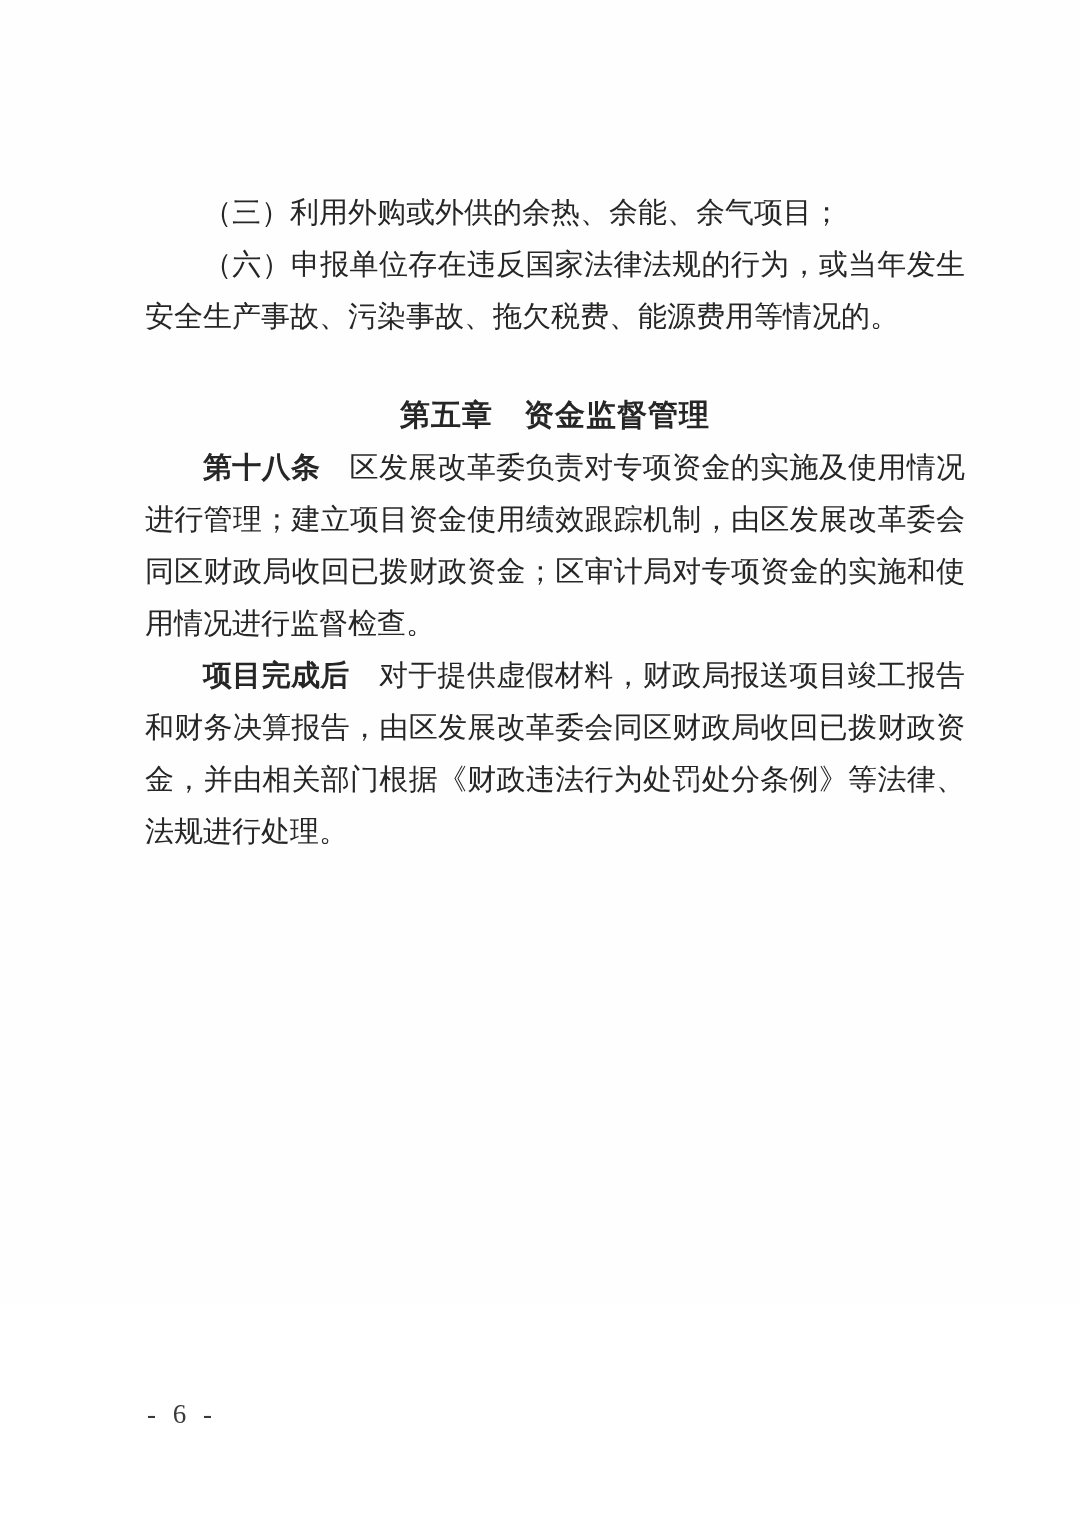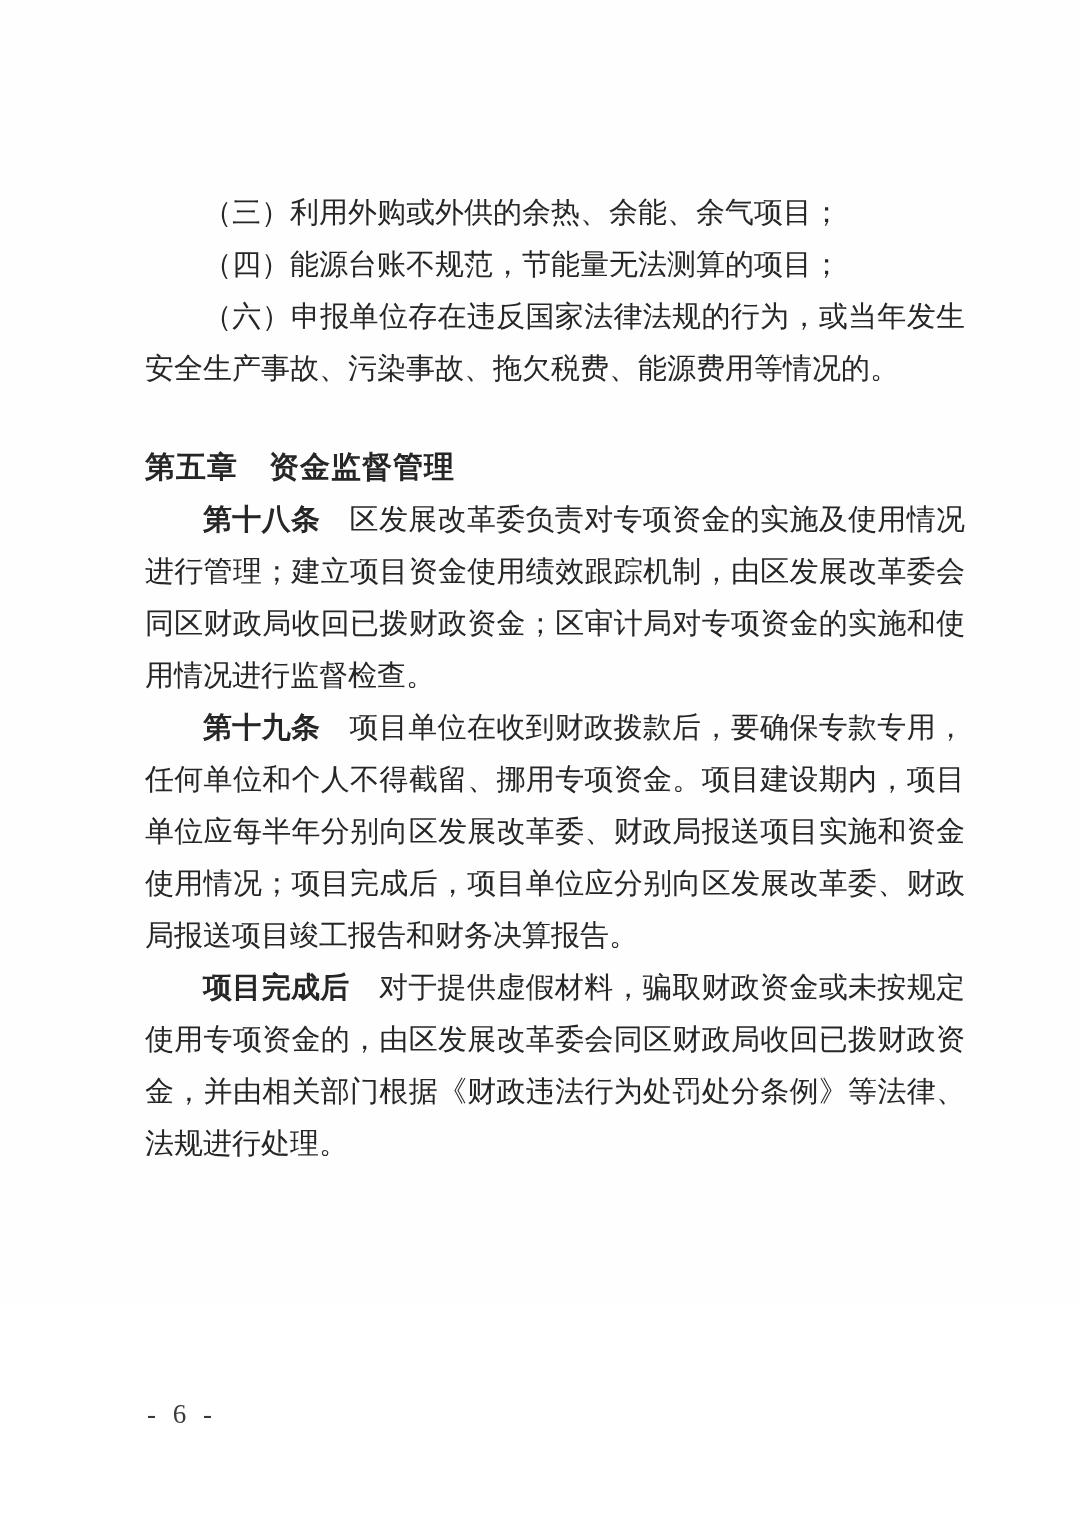--- a/index.html
+++ b/index.html
@@ -32,20 +32,21 @@
   .para {
     text-indent: 2em;
     margin: 0;
   }
   .para .lead {
     font-weight: 700;
     font-family: "Liberation Sans", sans-serif;
     margin-top: 24px;
   }
   .chapter {
+    text-align: center;
     text-indent: 0;
     font-weight: 700;
     font-size: 30px;
     line-height: 52px;
     margin-top: 47px;
     font-family: "Liberation Sans", sans-serif;
     letter-spacing: 1px;
   }
   .footer {
     position: absolute;
@@ -60,32 +61,30 @@
 </style>
 </head>
 <body>
 
 <main class="page">
 
   <section class="content">
 
     <p class="para"><span>（三）利用外购或外供的余热、余能、余气项目；</span></p>
 
-    <p class="para"><span>（四）能源台账不规范，节能量无法测算的项目；</span></p>
 
 
     <p class="para"><span>（六）申报单位存在违反国家法律法规的行为，或当年发生安全生产事故、污染事故、拖欠税费、能源费用等情况的。</span></p>
 
     <h2 class="chapter">第五章　资金监督管理</h2>
 
     <p class="para"><span class="lead">第十八条</span><span>　区发展改革委负责对专项资金的实施及使用情况进行管理；建立项目资金使用绩效跟踪机制，由区发展改革委会同区财政局收回已拨财政资金；区审计局对专项资金的实施和使用情况进行监督检查。</span></p>
 
-    <p class="para"><span class="lead">第十九条</span><span>　项目单位在收到财政拨款后，要确保专款专用，任何单位和个人不得截留、挪用专项资金。项目建设期内，项目单位应每半年分别向区发展改革委、财政局报送项目实施和资金使用情况；项目完成后，项目单位应分别向区发展改革委、财政局报送项目竣工报告和财务决算报告。</span></p>
 
-    <p class="para"><span class="lead">项目完成后</span><span>　对于提供虚假材料，骗取财政资金或未按规定使用专项资金的，由区发展改革委会同区财政局收回已拨财政资金，并由相关部门根据《财政违法行为处罚处分条例》等法律、法规进行处理。</span></p>
+    <p class="para"><span class="lead">项目完成后</span><span>　对于提供虚假材料，财政局报送项目竣工报告和财务决算报告，由区发展改革委会同区财政局收回已拨财政资金，并由相关部门根据《财政违法行为处罚处分条例》等法律、法规进行处理。</span></p>
 
   </section>
 
   <footer class="footer">
     <span>- 6 -</span>
   </footer>
 
 </main>
 
 </body></html>

